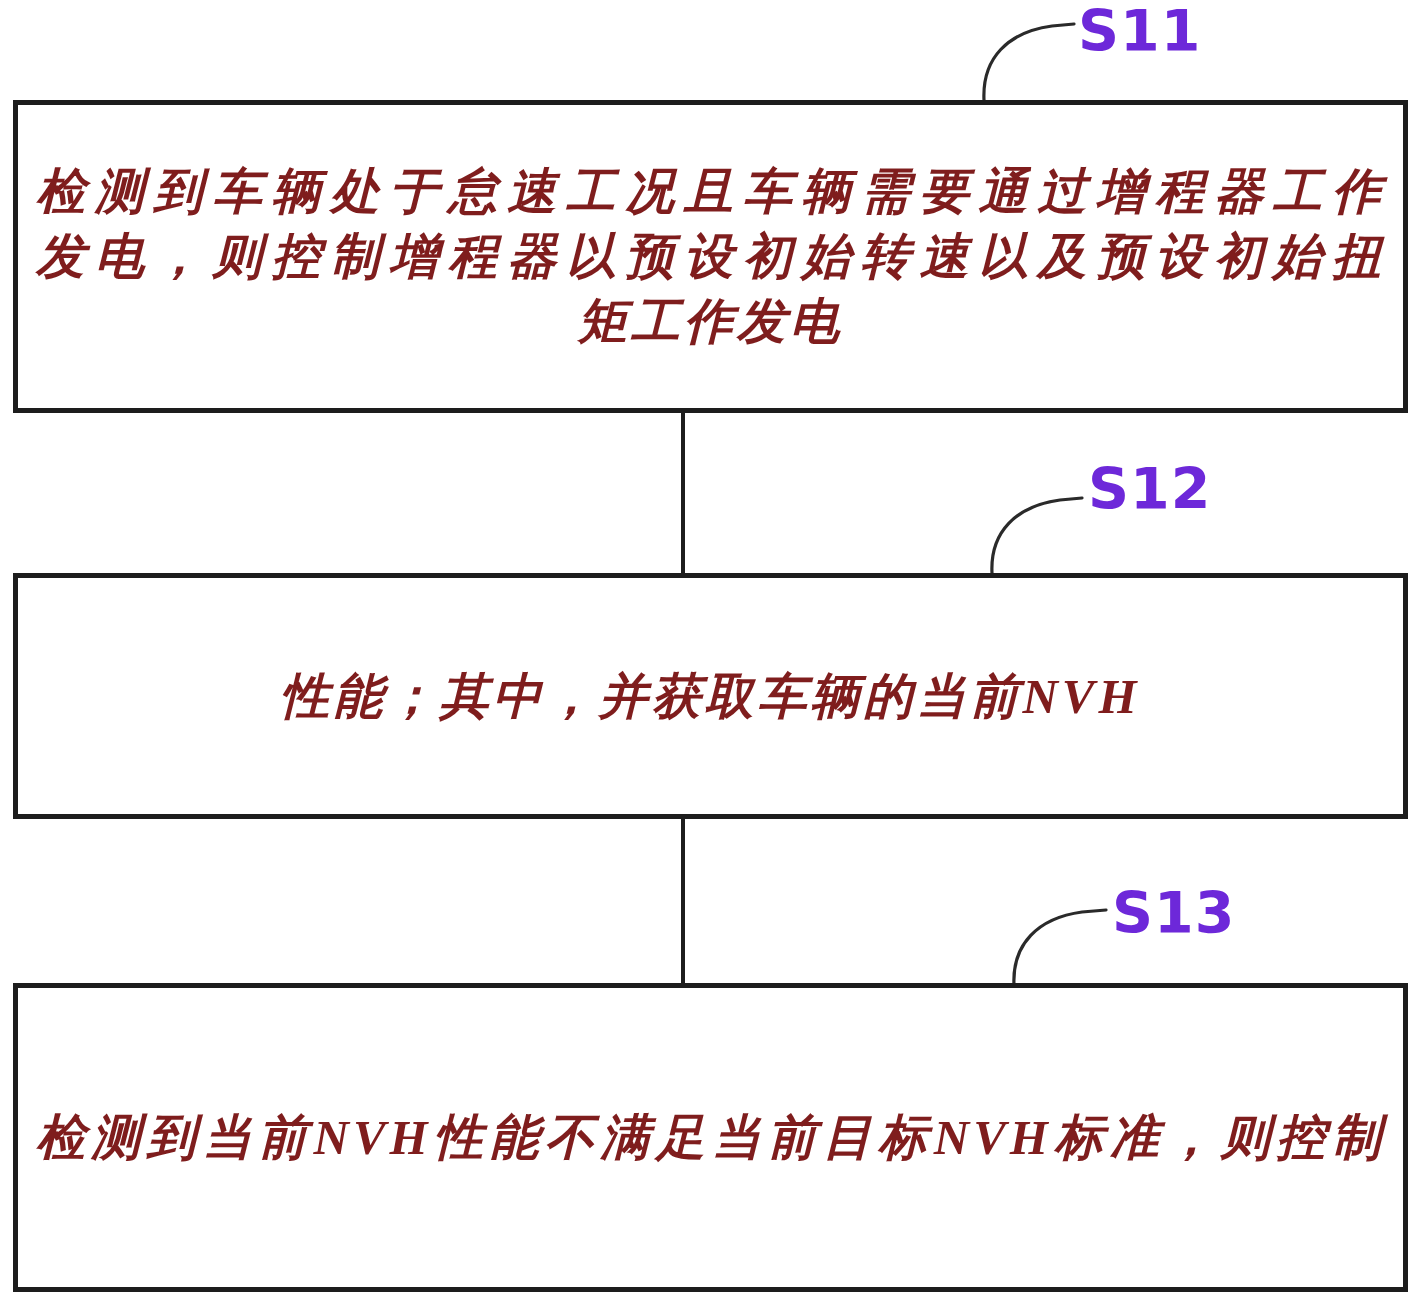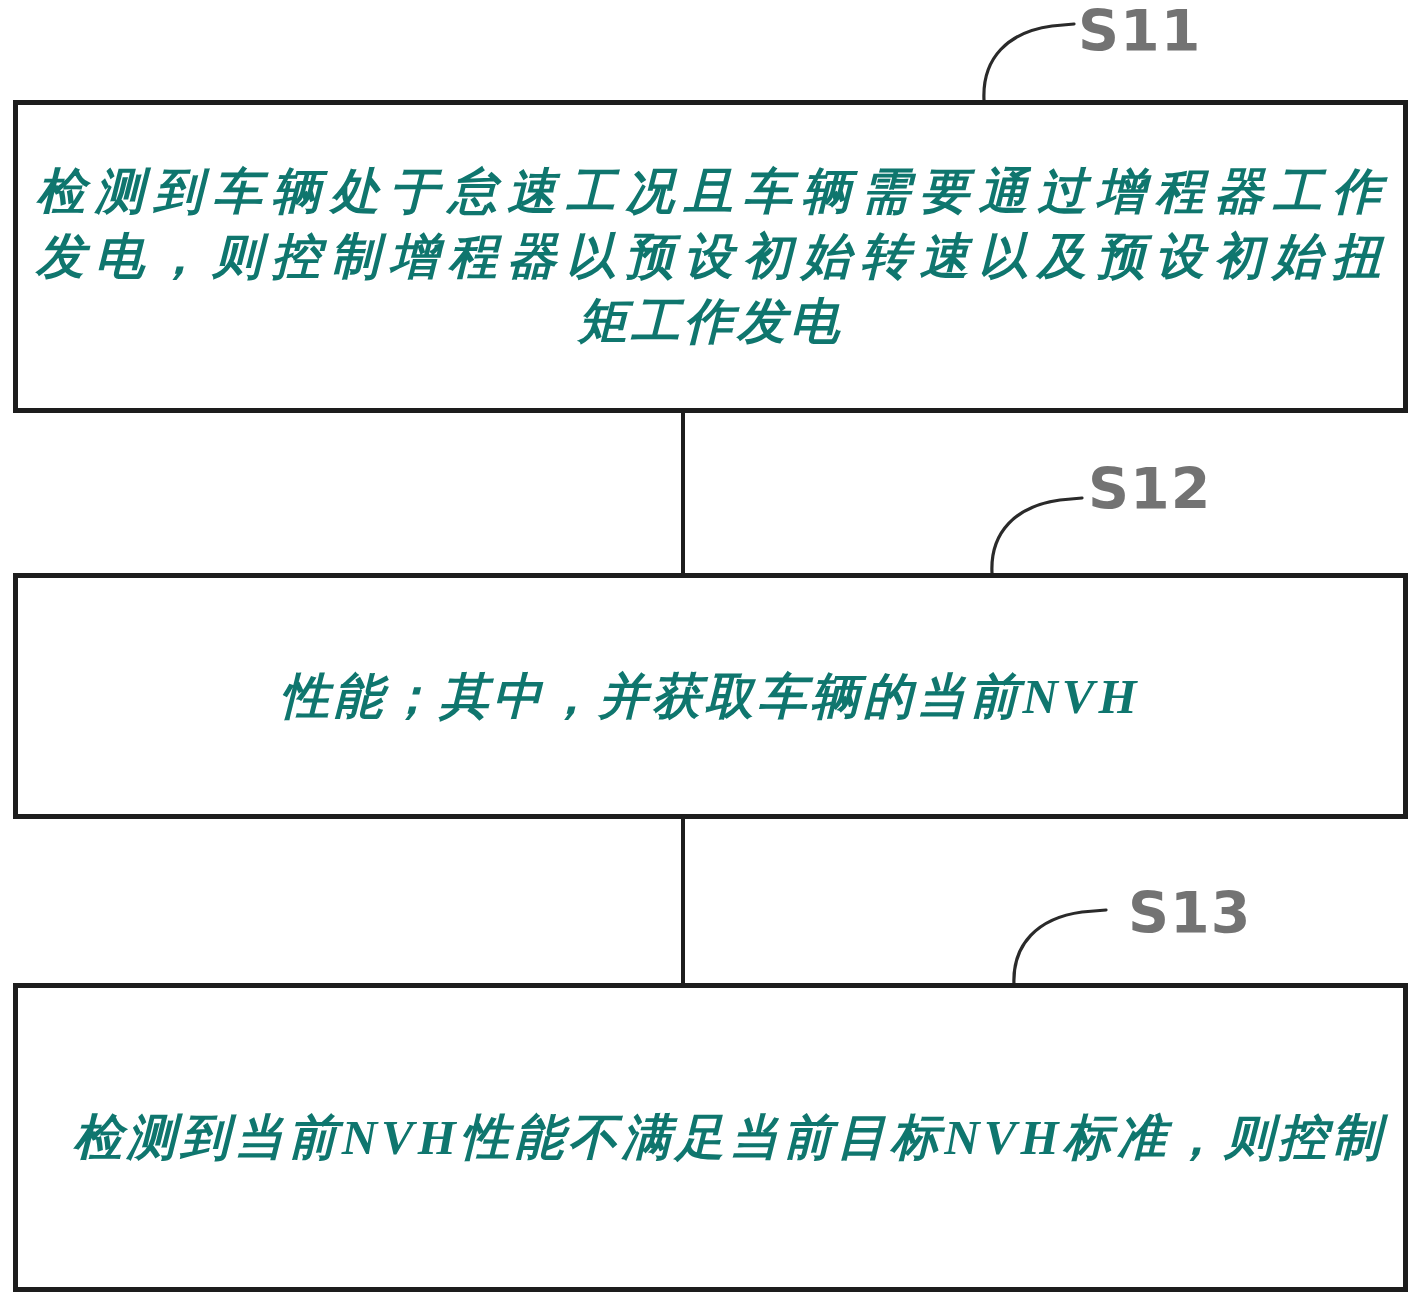--- a/index.html
+++ b/index.html
@@ -25,56 +25,56 @@
     display: flex;
     flex-direction: column;
     justify-content: center;
     padding: 0 18px;
   }
   #box-s11 { top: 100px;  height: 313px; }
   #box-s12 { top: 573px;  height: 246px; }
   #box-s13 { top: 983px;  height: 309px; }
 
   .step-line {
-    color: #0f766e;
+    color: #7f1d1d;
     font-size: 49px;
     font-weight: 600;
     font-style: italic;
     letter-spacing: 4px;
     line-height: 65px;
     text-align: justify;
     text-align-last: justify;
     white-space: nowrap;
   }
-  #box-s13 .step-line { line-height: 74px; margin-left: 37px; }
+  #box-s13 .step-line { line-height: 74px; }
   .step-line.center {
     text-align: right;
     text-align-last: center;
   }
 
   .connector {
     position: absolute;
     width: 4px;
     background: #1d1d1d;
   }
   #connector-1 { left: 681px; top: 410px; height: 167px; }
   #connector-2 { left: 681px; top: 815px; height: 172px; }
 
   .step-label {
     position: absolute;
-    color: #737373;
+    color: #6d28d9;
     font-family: "DejaVu Sans", "Liberation Sans", sans-serif;
     font-weight: 700;
     font-size: 57px;
     line-height: 58px;
     letter-spacing: 1px;
   }
   #label-s11 { left: 1078px; top: 2px; }
   #label-s12 { left: 1088px; top: 460px; }
-  #label-s13 { left: 1112px; top: 884px; margin-left: 16px; }
+  #label-s13 { left: 1112px; top: 884px; }
 
   #leader-layer {
     position: absolute;
     left: 0; top: 0;
     width: 1426px;
     height: 1307px;
     pointer-events: none;
   }
   #leader-layer path {
     fill: none;

